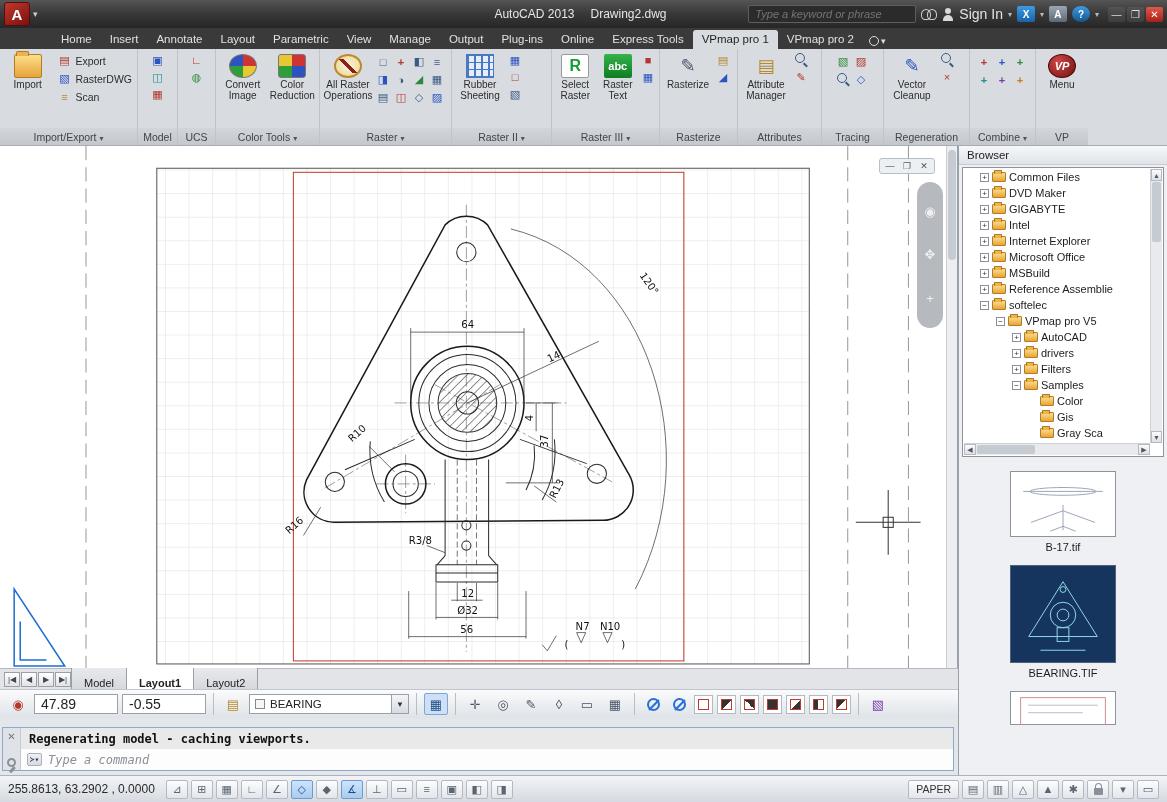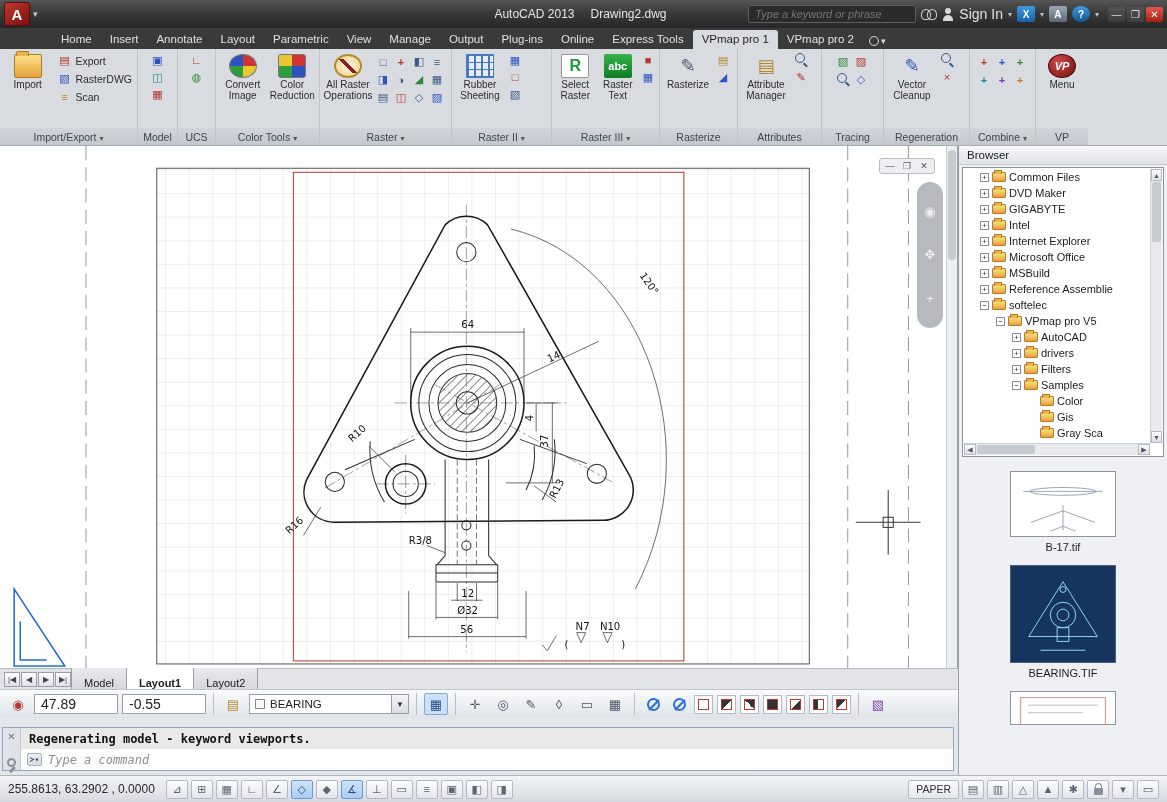--- a/index.html
+++ b/index.html
@@ -647,21 +647,21 @@
         <span class="t2-ico" style="color:#7a3ab0">▧</span>
       </div>
 
       <div class="cmdwrap">
         <div class="cmdwin">
           <div class="cmdstrip">
             <span class="cx">✕</span>
             <span class="wrench"></span>
           </div>
           <div class="cmdcol">
-            <div class="cmdhist">Regenerating model - keyword viewports.</div>
+            <div class="cmdhist">Regenerating model - caching viewports.</div>
             <div class="cmdprompt">
               <span class="pbtn">≻▾</span>
               <span>Type a command</span>
             </div>
           </div>
         </div>
       </div>
 
     </div>
 

